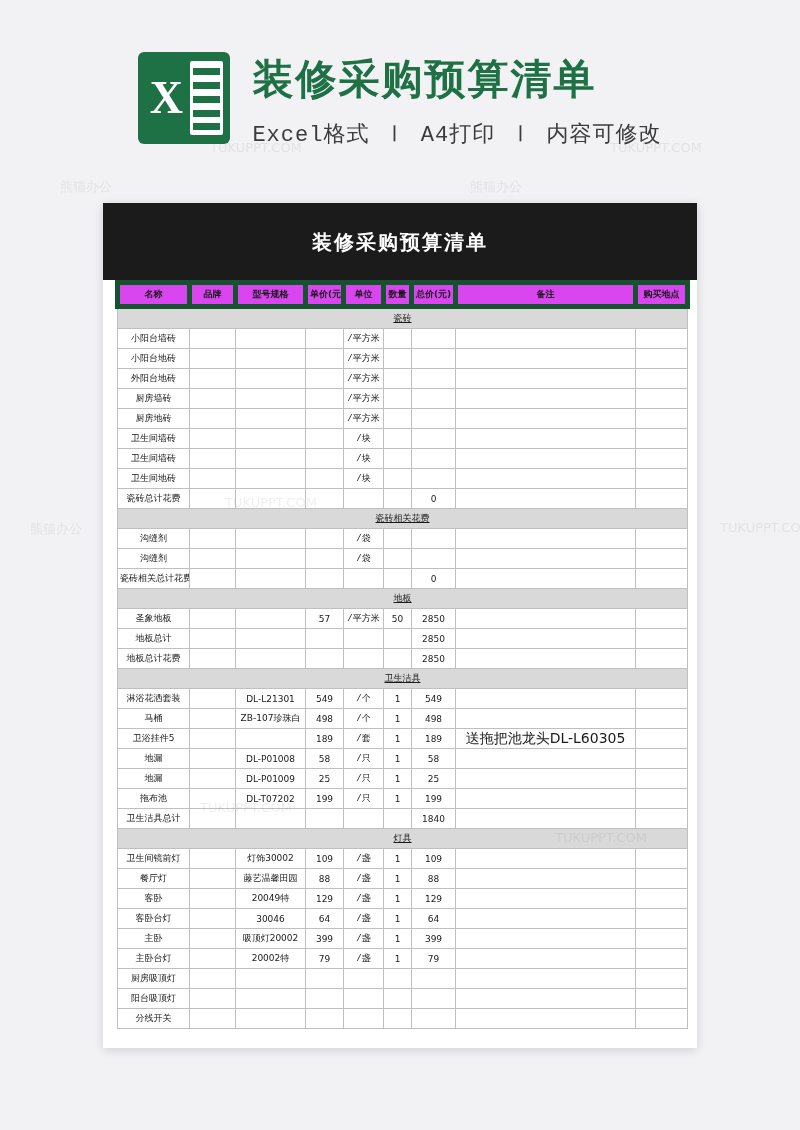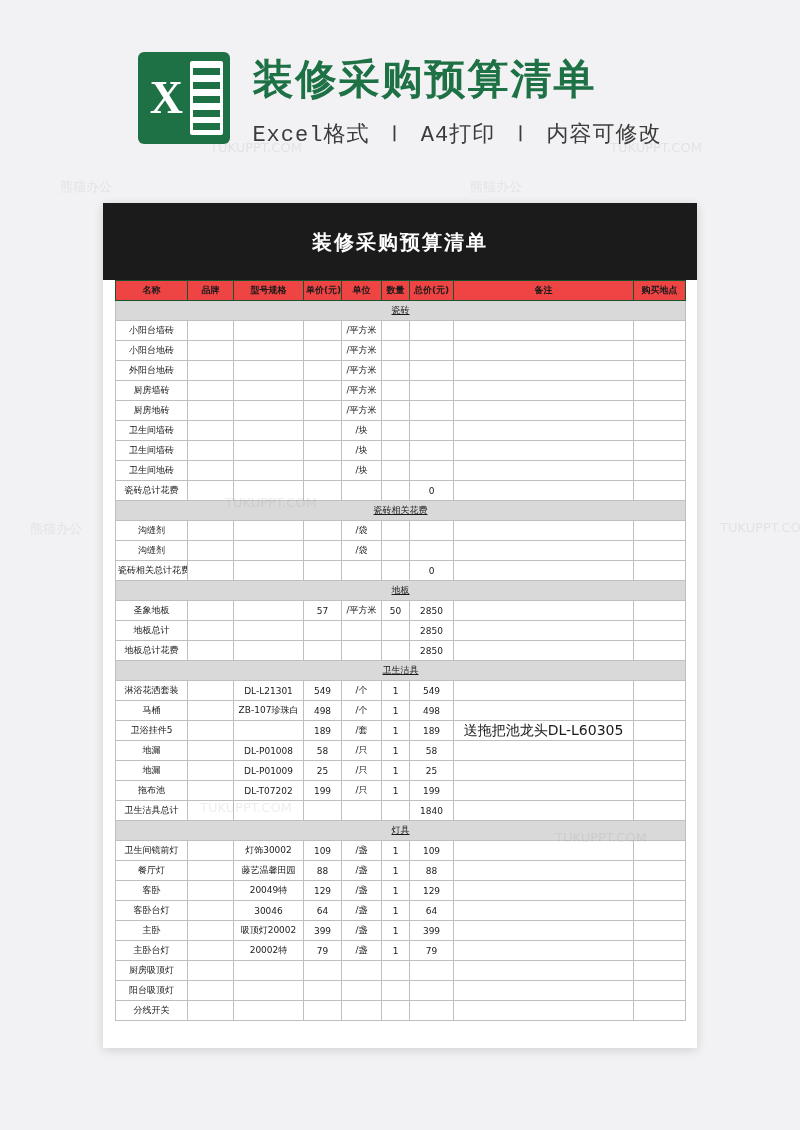--- a/index.html
+++ b/index.html
@@ -118,33 +118,34 @@
   table.budget td, table.budget th {
     border: 1px solid #bfbfbf;
     height: 19px;
     padding: 0 2px;
     text-align: center;
     vertical-align: middle;
     overflow: hidden;
     white-space: nowrap;
   }
   table.budget thead th {
-    background: #ef4444;
+    background: #d946ef;
     font-weight: bold;
     font-size: 9px;
-    border: 1px solid #14532d;
+    border: 5px solid #14532d;
   }
   tr.section td {
     background: #d9d9d9;
     font-weight: normal;
     font-size: 9px;
     text-decoration: underline;
   }
   td.unit {
     text-align: center;
+    font-family: Liberation Mono, monospace;
   }
   td.name {
     text-align: center;
     margin-left: 31px;
   }
   td.remark {
     font-size: 14px;
   }
 
   

